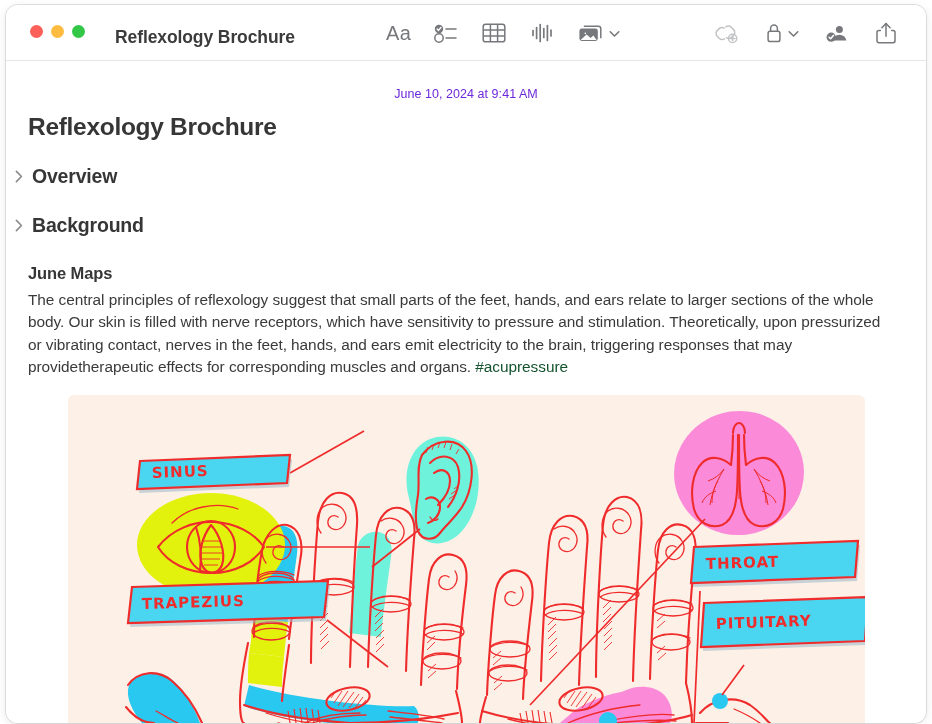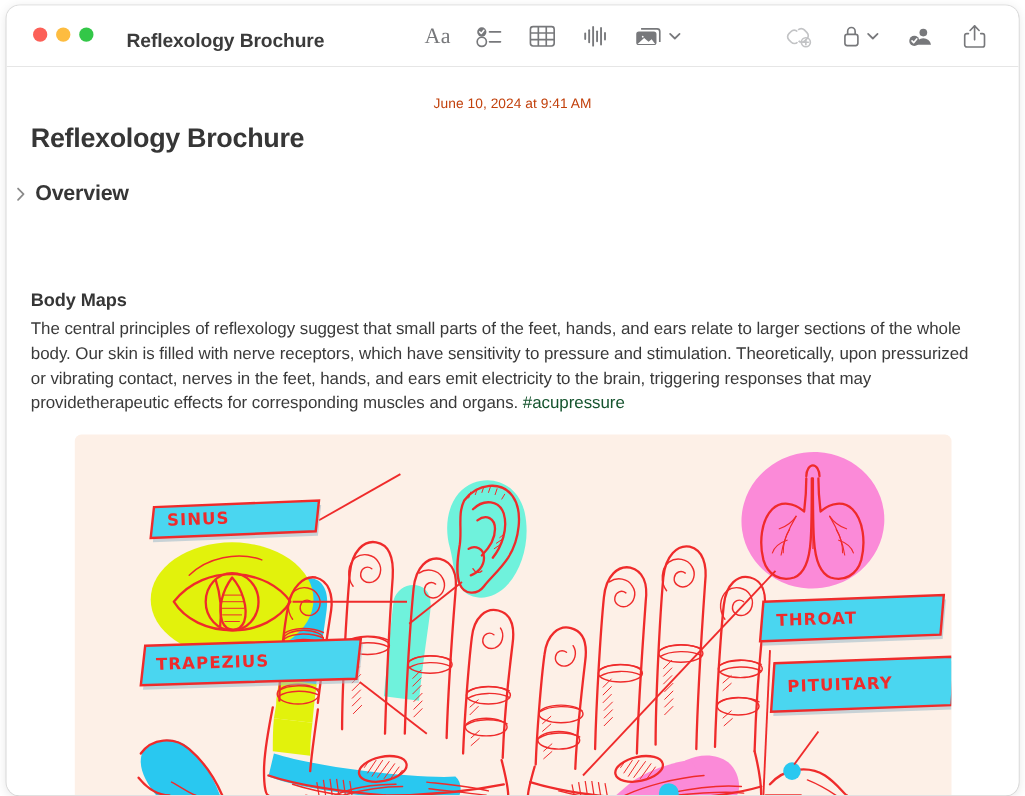--- a/index.html
+++ b/index.html
@@ -66,21 +66,20 @@
   #tb-center { left: 380px; gap: 22px; }
   #tb-right  { left: 706px; gap: 24px; }
 
   .tb-btn {
     display: flex;
     align-items: center;
     justify-content: flex-start;
     height: 30px;
     color: #77787b;
     cursor: default;
-    font-family: Liberation Serif, serif;
   }
   .tb-btn svg { display: block; }
   .tb-btn.dim { color: #c2c3c5; }
   .chev {
     margin-left: 4px;
     color: #77787b;
   }
   .tb-combo { display: flex; align-items: center; }
 
   .aa-label {
@@ -99,21 +98,21 @@
     overflow: hidden;
   }
 
   #note-date {
     position: absolute;
     top: 26px;
     left: 0;
     width: 100%;
     text-align: center;
     font-size: 12.5px;
-    color: #c2410c;
+    color: #6d28d9;
     letter-spacing: 0.05px;
   }
 
   #note-h1 {
     position: absolute;
     left: 22px;
     top: 52px;
     font-size: 24.5px;
     font-weight: 700;
     color: #363636;
@@ -317,22 +316,30 @@
 
     <div class="collapsed-head" id="sec-overview">
       <span class="disclosure">
         <svg width="8" height="13" viewBox="0 0 8 13" fill="none" stroke="currentColor" stroke-width="1.6" stroke-linecap="round" stroke-linejoin="round">
             <path d="M1.4 1.4 L6.4 6.5 L1.4 11.6"></path>
           </svg>
       </span>
       <span class="collapsed-label">Overview</span>
     </div>
 
-
-    <div id="sec-bodymaps-title">Body Maps</div>
+    <div class="collapsed-head" id="sec-background">
+      <span class="disclosure">
+        <svg width="8" height="13" viewBox="0 0 8 13" fill="none" stroke="currentColor" stroke-width="1.6" stroke-linecap="round" stroke-linejoin="round">
+            <path d="M1.4 1.4 L6.4 6.5 L1.4 11.6"></path>
+          </svg>
+      </span>
+      <span class="collapsed-label">Background</span>
+    </div>
+
+    <div id="sec-bodymaps-title">June Maps</div>
 
     <p id="bodymaps-para"><span>The central principles of reflexology suggest that small parts of the feet, hands, and ears relate to larger sections of the whole body. Our skin is filled with nerve receptors, which have sensitivity to pressure and stimulation. Theoretically, upon pressurized or vibrating contact, nerves in the feet, hands, and ears emit electricity to the brain, triggering responses that may providetherapeutic effects for corresponding muscles and organs. </span><span class="hashtag">#acupressure</span></p>
 
     <div id="illustration">
       <svg width="797" height="328" viewBox="0 0 797 328">
 
         <defs>
           <style>
             .ink   { fill:none; stroke:#ef2b2b; stroke-width:2.1; stroke-linecap:round; stroke-linejoin:round; }
             .inkt  { fill:none; stroke:#ef2b2b; stroke-width:1.3; stroke-linecap:round; }

